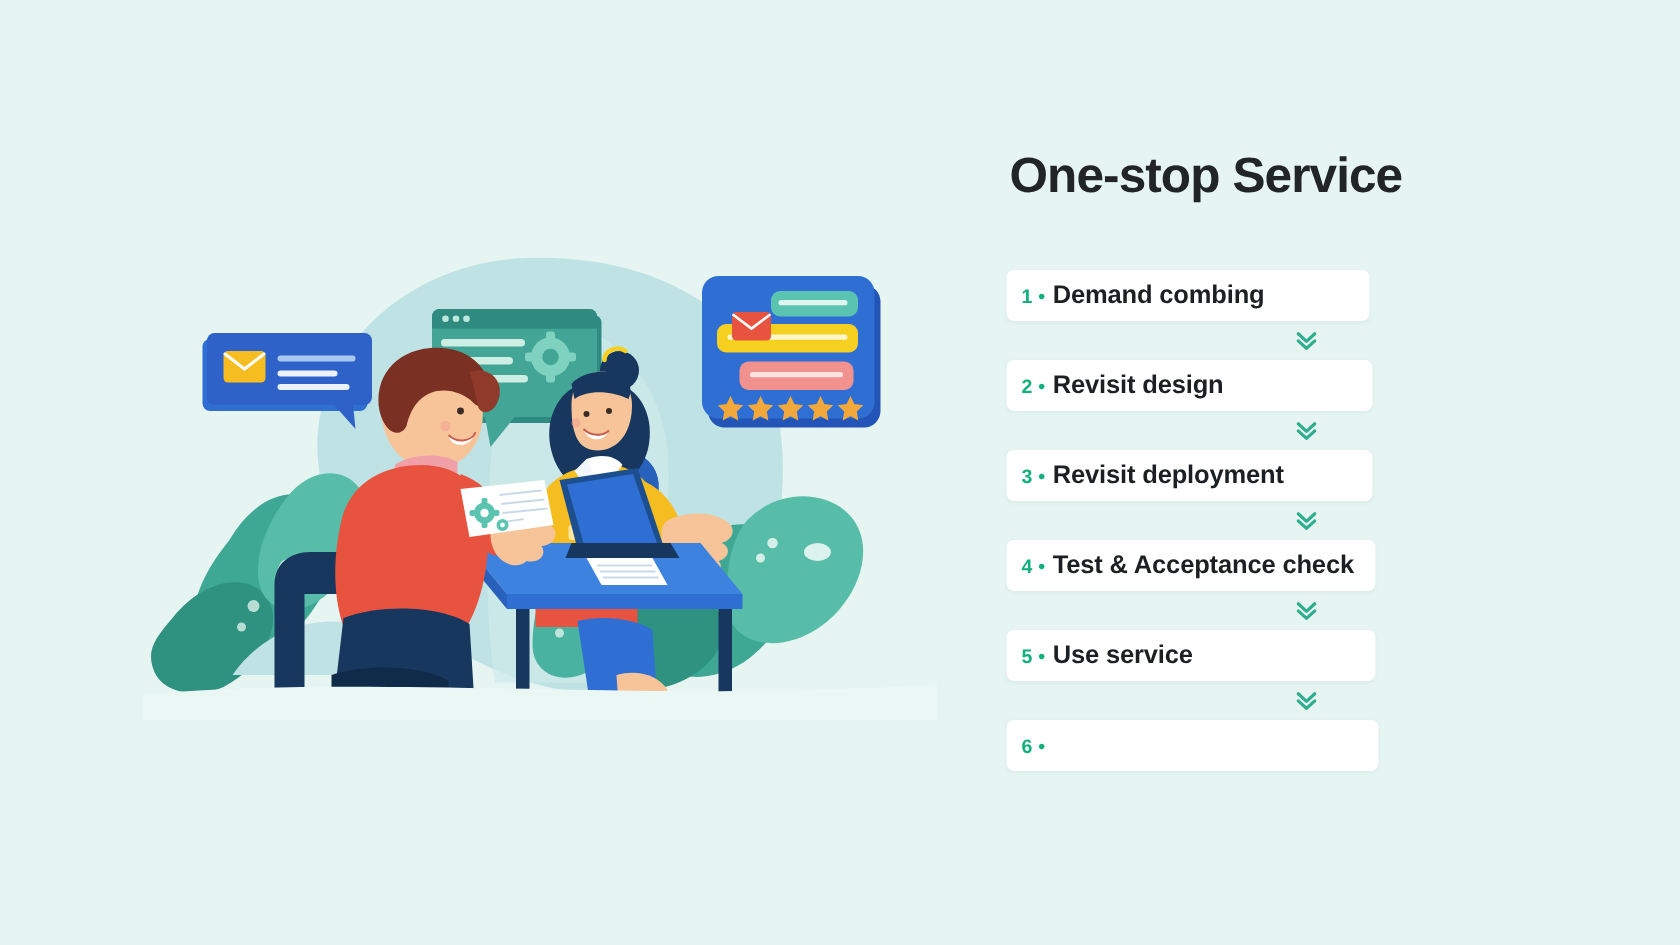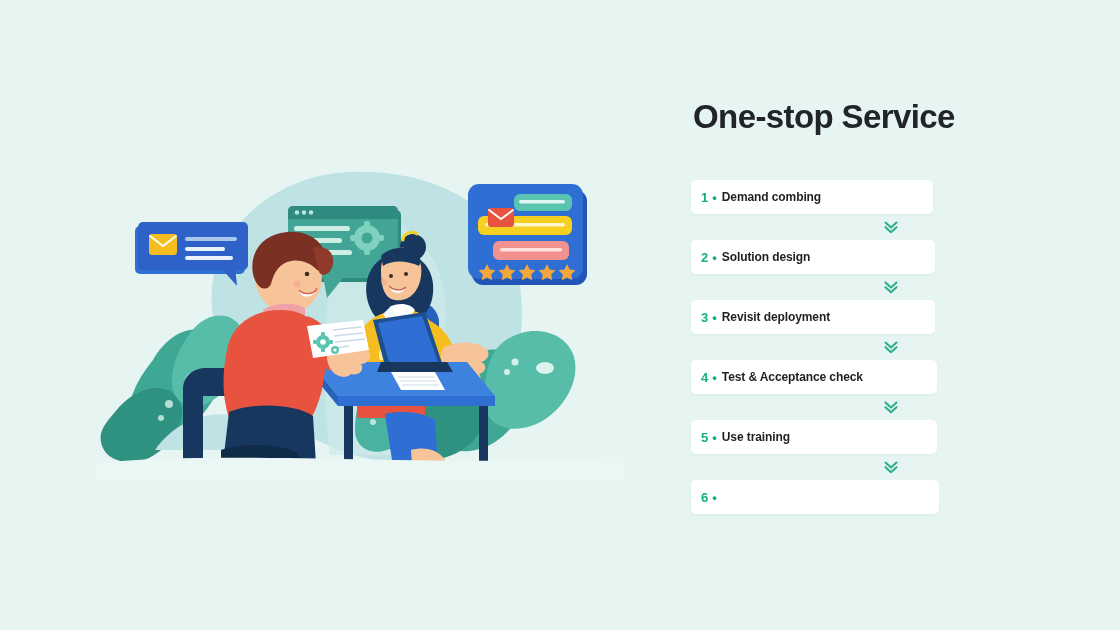--- a/index.html
+++ b/index.html
@@ -9,21 +9,21 @@
     font-family:"Liberation Sans", sans-serif;
     -webkit-font-smoothing:antialiased;
   }
   .stage{position:relative;width:1120px;height:630px;}
 
   
   .illus{position:absolute;left:95px;top:150px;width:530px;height:330px;}
   .illus svg{display:block;width:530px;height:330px;}
 
   
-  .panel{position:absolute;left:671px;top:100px;width:400px;margin-left:20px;}
+  .panel{position:absolute;left:671px;top:100px;width:400px;}
   .title{
     font-size:33px;font-weight:700;color:#222528;
     letter-spacing:-0.6px;line-height:1;
     margin:0 0 47px 2px;white-space:nowrap;
   }
   .flow{display:flex;flex-direction:column;}
   .step{
     position:relative;background:#ffffff;border-radius:5px;
     height:34px;display:flex;align-items:center;
     padding-left:10px;
@@ -31,21 +31,21 @@
   }
   .step .num{
     color:#12b07a;font-size:13px;font-weight:700;
     line-height:1;margin-right:4px;
   }
   .step .dot{
     color:#12b07a;font-size:13px;font-weight:700;
     line-height:1;margin-right:5px;
   }
   .step .label{
-    color:#1d2023;font-size:12px;font-weight:700;
+    color:#1d2023;font-size:17px;font-weight:700;
     letter-spacing:-0.1px;white-space:nowrap;
   }
   .w1{width:232px;} .w2{width:234px;} .w3{width:234px;}
   .w4{width:236px;} .w5{width:236px;} .w6{width:238px;}
 
   .arrow{height:26px;display:flex;align-items:center;justify-content:center;}
   .arrow svg{display:block;}
 </style>
 </head>
 <body>
@@ -249,21 +249,21 @@
           <svg width="16" height="16" viewBox="0 0 16 16">
             <path d="M2.5 3.5 L8 8.6 L13.5 3.5" fill="none" stroke="#2fae8e" stroke-width="2.1" stroke-linecap="round" stroke-linejoin="round"></path>
             <path d="M2.5 8.2 L8 13.3 L13.5 8.2" fill="none" stroke="#2fae8e" stroke-width="2.1" stroke-linecap="round" stroke-linejoin="round"></path>
           </svg>
         </span>
       </div>
 
       <div class="step w2">
         <span class="num">2</span>
         <span class="dot">•</span>
-        <span class="label">Solution design</span>
+        <span class="label">Revisit design</span>
       </div>
 
       <div class="arrow">
         <span>
           <svg width="16" height="16" viewBox="0 0 16 16">
             <path d="M2.5 3.5 L8 8.6 L13.5 3.5" fill="none" stroke="#2fae8e" stroke-width="2.1" stroke-linecap="round" stroke-linejoin="round"></path>
             <path d="M2.5 8.2 L8 13.3 L13.5 8.2" fill="none" stroke="#2fae8e" stroke-width="2.1" stroke-linecap="round" stroke-linejoin="round"></path>
           </svg>
         </span>
       </div>
@@ -294,21 +294,21 @@
           <svg width="16" height="16" viewBox="0 0 16 16">
             <path d="M2.5 3.5 L8 8.6 L13.5 3.5" fill="none" stroke="#2fae8e" stroke-width="2.1" stroke-linecap="round" stroke-linejoin="round"></path>
             <path d="M2.5 8.2 L8 13.3 L13.5 8.2" fill="none" stroke="#2fae8e" stroke-width="2.1" stroke-linecap="round" stroke-linejoin="round"></path>
           </svg>
         </span>
       </div>
 
       <div class="step w5">
         <span class="num">5</span>
         <span class="dot">•</span>
-        <span class="label">Use training</span>
+        <span class="label">Use service</span>
       </div>
 
       <div class="arrow">
         <span>
           <svg width="16" height="16" viewBox="0 0 16 16">
             <path d="M2.5 3.5 L8 8.6 L13.5 3.5" fill="none" stroke="#2fae8e" stroke-width="2.1" stroke-linecap="round" stroke-linejoin="round"></path>
             <path d="M2.5 8.2 L8 13.3 L13.5 8.2" fill="none" stroke="#2fae8e" stroke-width="2.1" stroke-linecap="round" stroke-linejoin="round"></path>
           </svg>
         </span>
       </div>

